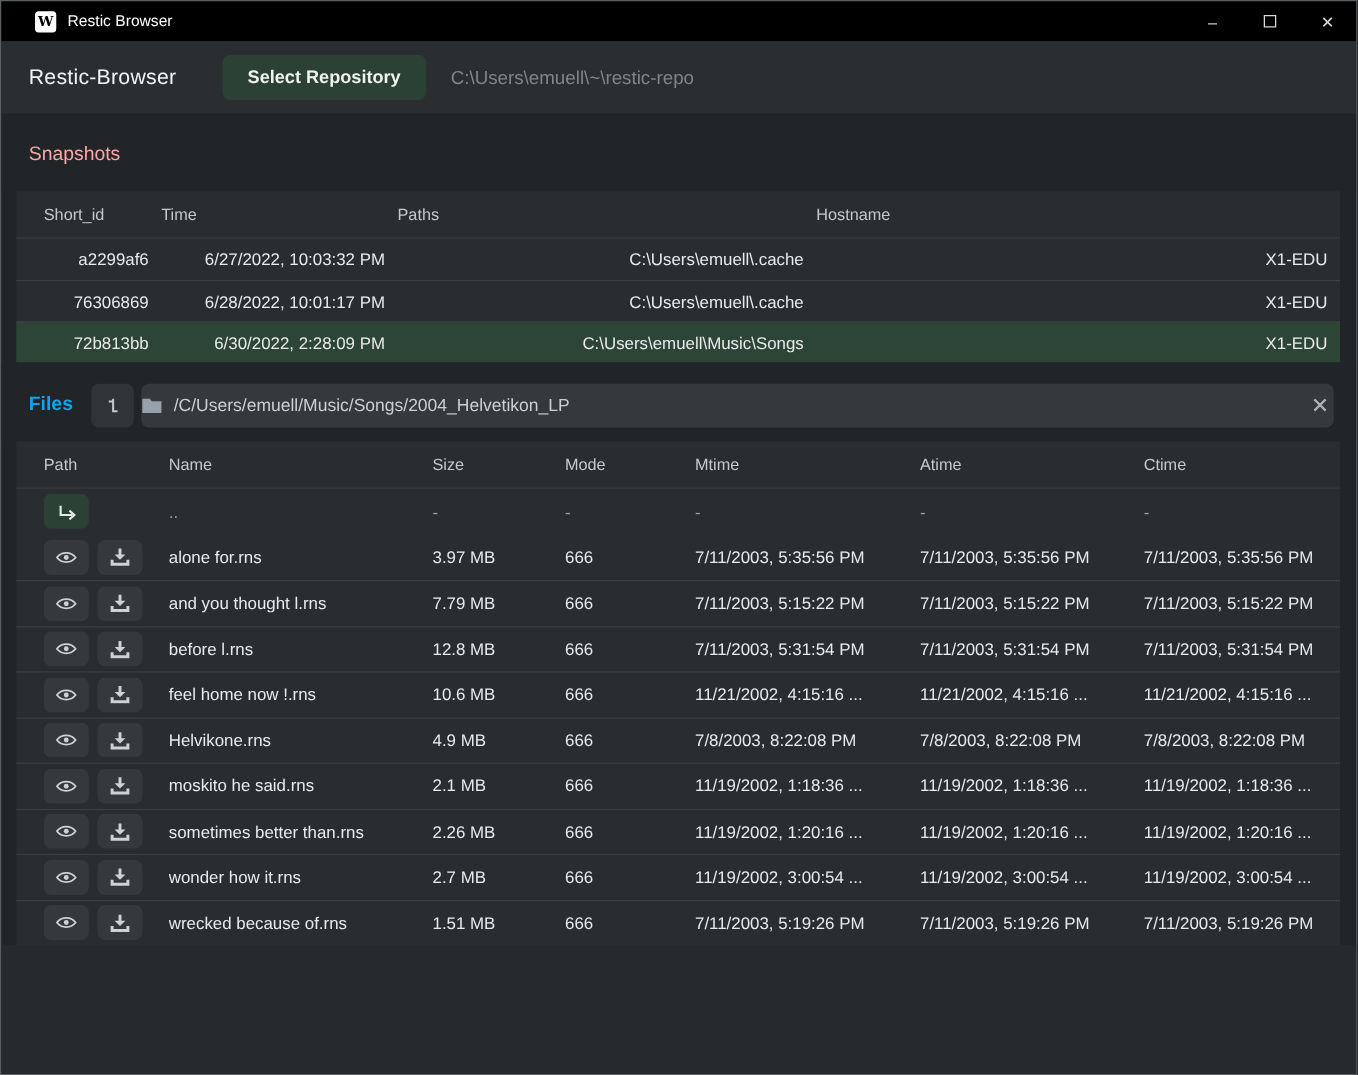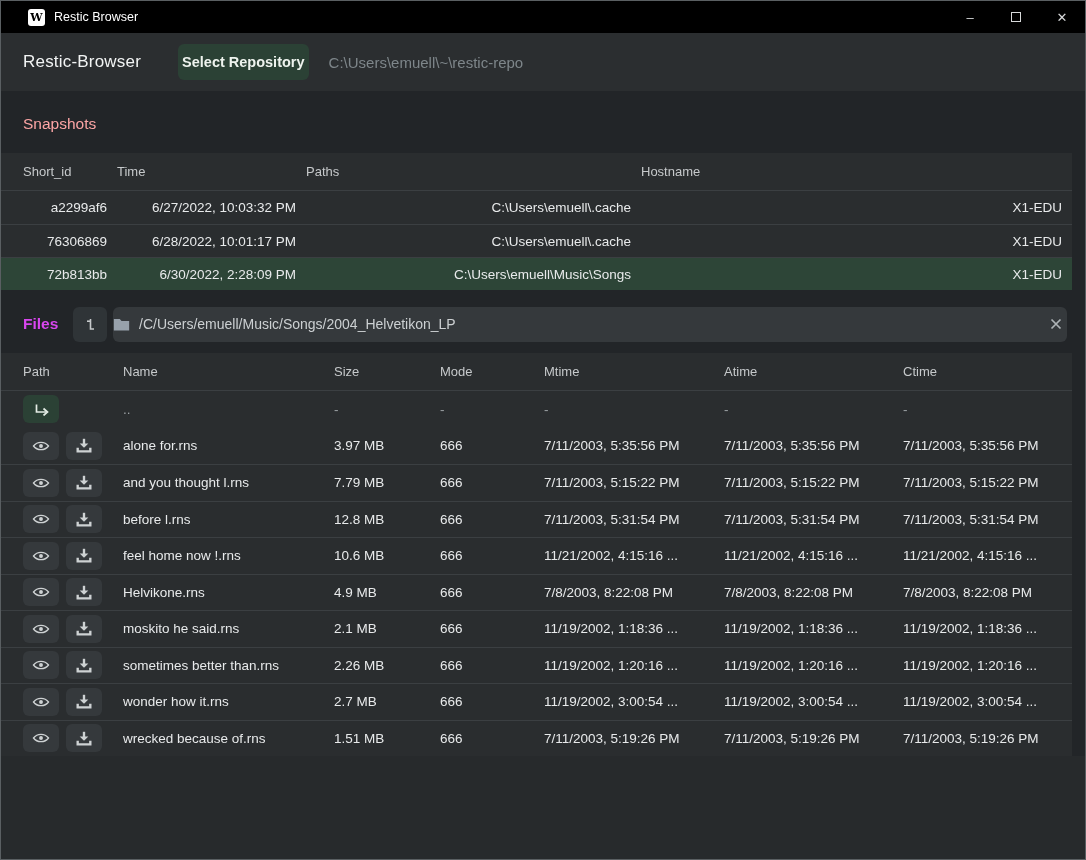--- a/index.html
+++ b/index.html
@@ -36,46 +36,46 @@
     color:#000;font-weight:bold;font-size:11px;font-family:"DejaVu Serif",serif;}
   .titlebar-title{color:#fff;font-size:12.5px;margin-left:9px;}
   .titlebar-spacer{flex:1;}
   .win-btn{width:46px;height:32px;background:transparent;border:none;color:#d7d9da;
     font-size:13px;display:flex;align-items:center;justify-content:center;cursor:default;}
   .max-glyph{width:10px;height:10px;border:1px solid #d7d9da;display:inline-block;}
   
   .header{height:58px;background:var(--header);display:flex;align-items:center;padding:0 22px;flex:0 0 auto;}
   .app-title{font-size:17px;font-weight:400;letter-spacing:.2px;color:#f2f4f4;}
   .repo-btn{margin-left:37px;background:var(--greenbtn);border:none;border-radius:6px;
-    color:#eef3ee;font-size:14.5px;font-weight:700;padding:10px 4px;cursor:default;}
+    color:#eef3ee;font-size:14.5px;font-weight:700;padding:10px 20px;cursor:default;}
   .repo-path{margin-left:20px;color:var(--muted);font-size:15px;}
   
   .section-title-band{padding:24px 22px 20px;background:var(--page);}
   .section-title{font-size:15.5px;font-weight:400;color:#fca5a5;}
   
-  .tbl{padding:0 13px 0 0;}
+  .tbl{padding:0 13px 0 12px;}
   .grid-row{display:grid;align-items:center;padding-left:22px;}
   .snap-grid{grid-template-columns:94px 189px 335px 331px 1fr;}
   .file-grid{grid-template-columns:100px 211px 106px 104px 180px 179px 1fr;}
   .thead{height:37px;background:var(--tablebg);color:var(--theader);font-size:13px;}
   .snap-row{height:33px;background:var(--tablebg);font-size:13.5px;}
   .snap-row + .snap-row{border-top:1px solid var(--sep);}
   .snap-body{border-top:1px solid var(--sep);text-align:right;}
   .snap-row.selected{background:var(--selected);}
   .file-row{height:36.5px;background:var(--tablebg);font-size:13.5px;}
   .file-row + .file-row{border-top:1px solid var(--sep);}
   .file-body{border-top:1px solid var(--sep);}
   .cell{overflow:hidden;white-space:nowrap;text-overflow:ellipsis;padding-right:10px;}
   .dash{color:var(--dash);}
   .gap-band{height:14px;background:var(--page);}
   .gap-small{height:9px;background:var(--page);}
   .filler{flex:1;background:#272a2c;}
   
   .files-bar{height:40px;background:var(--page);display:flex;align-items:center;padding:0 18px 0 22px;}
-  .files-title{font-size:15.5px;font-weight:800;color:#d946ef;width:50px;}
+  .files-title{font-size:15.5px;font-weight:800;color:#0ea5e9;width:50px;}
   .small-btn{width:34px;height:35px;background:var(--smallbtn);border:none;border-radius:6px;
     display:flex;align-items:center;justify-content:center;cursor:default;flex:0 0 auto;}
   .pathbar{flex:1;height:35px;background:var(--pathbar);border-radius:6px;margin-left:6px;
     display:flex;align-items:center;padding:0 0;}
   .pathbar-text{flex:1;color:#ccd0d2;font-size:14px;margin-left:9px;overflow:hidden;
     white-space:nowrap;text-overflow:ellipsis;background:transparent;border:none;outline:none;}
   .clear-btn{background:transparent;border:none;color:#aeb4b7;font-size:15px;cursor:default;
     display:flex;align-items:center;justify-content:center;width:22px;height:22px;}
   
   .actions{display:flex;gap:7px;align-items:center;}

